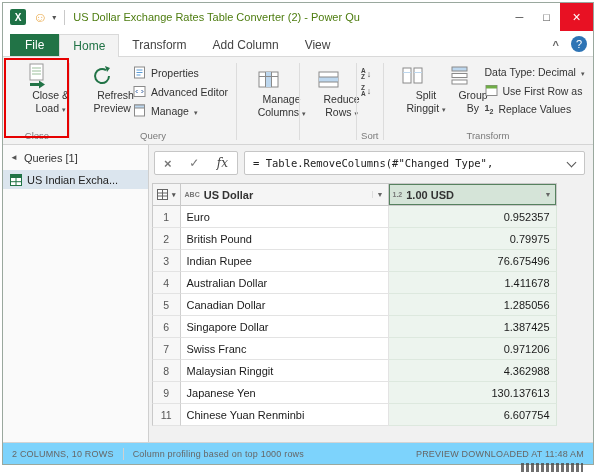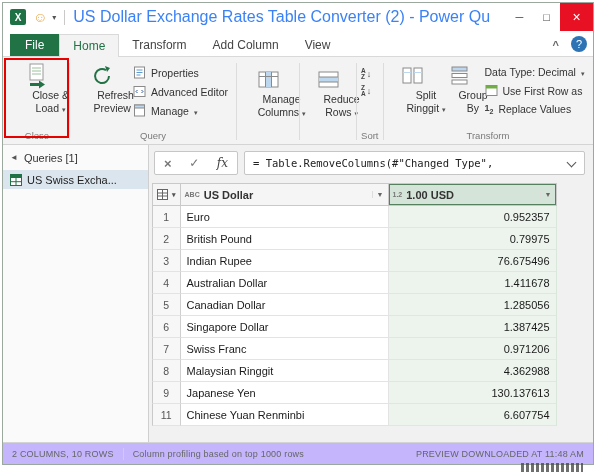--- a/index.html
+++ b/index.html
@@ -9,21 +9,21 @@
   .window { position:absolute; left:2px; top:2px; width:592px; height:463px;
     border:1px solid #9aa89e; background:#fff; display:flex; flex-direction:column; }
 
   
   .titlebar { height:28px; display:flex; align-items:center; padding-left:7px; background:#fff; flex:0 0 auto; }
   .app-icon { width:16px; height:16px; background:#1e7145; color:#fff; font-size:10px; font-weight:bold;
     display:flex; align-items:center; justify-content:center; border-radius:2px; }
   .smiley { color:#e8a33d; font-size:14px; margin-left:7px; line-height:1; }
   .qat-caret { font-size:8px; color:#555; margin-left:5px; }
   .tsep { width:1px; height:15px; background:#c9c9c9; margin:0 8px; }
-  .title-text { font-size:16px; color:#3b82f6; white-space:nowrap; overflow:hidden; flex:1; }
+  .title-text { font-size:11px; color:#4d7c0f; white-space:nowrap; overflow:hidden; flex:1; }
   .win-controls { display:flex; align-self:stretch; }
   .wbtn { width:27px; display:flex; align-items:center; justify-content:center; font-size:11px; color:#444; }
   .wbtn.close { background:#e81123; color:#fff; width:33px; font-size:14px; }
 
   
   .tabrow { height:26px; display:flex; align-items:flex-end; background:#fff;
     border-bottom:1px solid #d9d9d9; padding-right:6px; flex:0 0 auto; }
   .file-tab { background:#217346; color:#fff; font-size:12px; padding:0 15px; height:22px;
     display:flex; align-items:center; margin-left:7px; }
   .rtab { font-size:12px; color:#444; padding:0 13px; height:22px; display:flex; align-items:center; }
@@ -91,21 +91,21 @@
   .filter-btn { margin-left:auto; font-size:7px; color:#666; border-left:1px solid #ddd; padding-left:4px; }
   th.selcol { background:#d5e4d8; box-shadow:inset 0 0 0 1px #56815f; }
   td { height:22px; border-right:1px solid #e3e3e3; border-bottom:1px solid #e3e3e3;
     font-size:11px; padding:0 6px; color:#1a1a1a; background:#fff;
     white-space:nowrap; overflow:hidden; }
   td.rownum { background:#f7f7f7; color:#555; text-align:center; font-size:10.5px;
     border-left:1px solid #c9c9c9; border-right:1px solid #cfcfcf; }
   td.c2 { background:#edf4ee; text-align:right; border-right-color:#d9e6da; border-bottom-color:#dde8de; }
 
   
-  .statusbar { height:22px; border-top:1px solid #d4d4d4; background:#c4b5fd;
+  .statusbar { height:22px; border-top:1px solid #d4d4d4; background:#7dd3fc;
     display:flex; align-items:center; font-size:9px; color:#666;
     padding:0 9px; gap:9px; flex:0 0 auto; letter-spacing:.2px; }
   .ssep { width:1px; height:12px; background:#d0d0d0; }
   .sright { margin-left:auto;padding-left:7px; }
 
   .watermark { position:absolute; left:521px; top:463px; width:62px; height:9px;
     background:repeating-linear-gradient(90deg,#4a4a4a 0 3px, transparent 3px 5px); opacity:.8; }
 </style>
 </head>
 <body>
@@ -323,21 +323,21 @@
       </div>
       <div class="qitem">
         <span class="sic">
           <svg width="12" height="12" viewBox="0 0 12 12">
               <rect x="0.5" y="0.5" width="11" height="11" fill="#fff" stroke="#217346"></rect>
               <rect x="0.5" y="0.5" width="11" height="3.5" fill="#217346"></rect>
               <line x1="6" y1="4" x2="6" y2="11.5" stroke="#217346"></line>
               <line x1="0.5" y1="7.7" x2="11.5" y2="7.7" stroke="#217346"></line>
             </svg>
         </span>
-        <span>US Swiss Excha...</span>
+        <span>US Indian Excha...</span>
       </div>
     </div>
 
     <div class="content">
 
       <div class="fbar">
         <div class="fbtns">
           <span class="fcancel">×</span>
           <span class="fcommit">✓</span>
           <span class="fx">fx</span>

